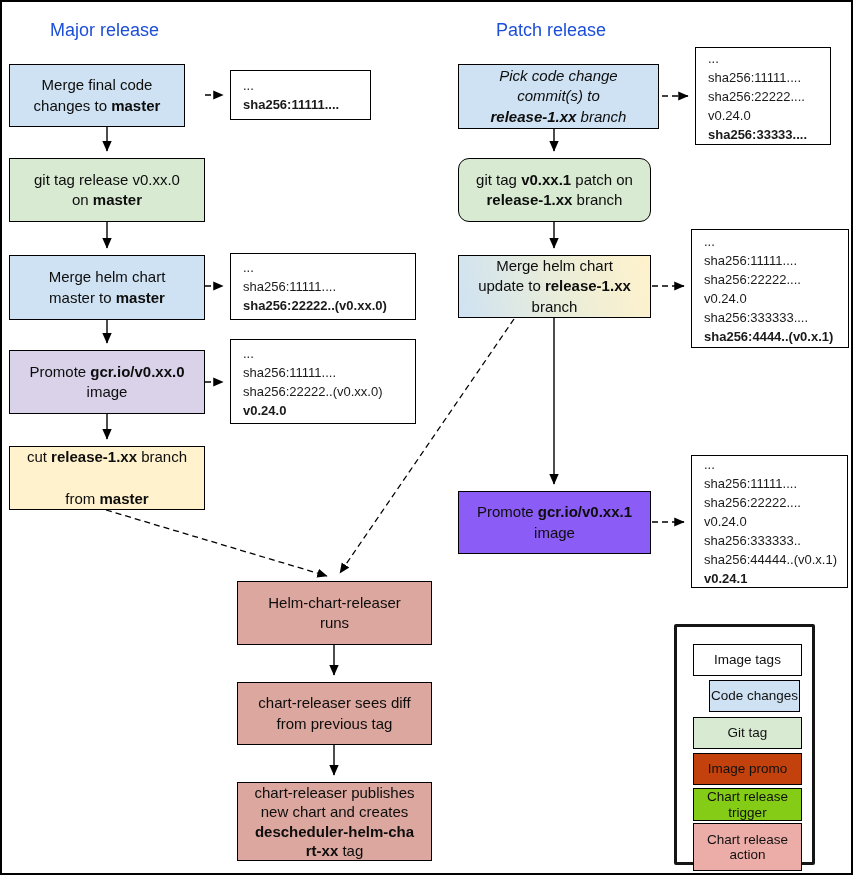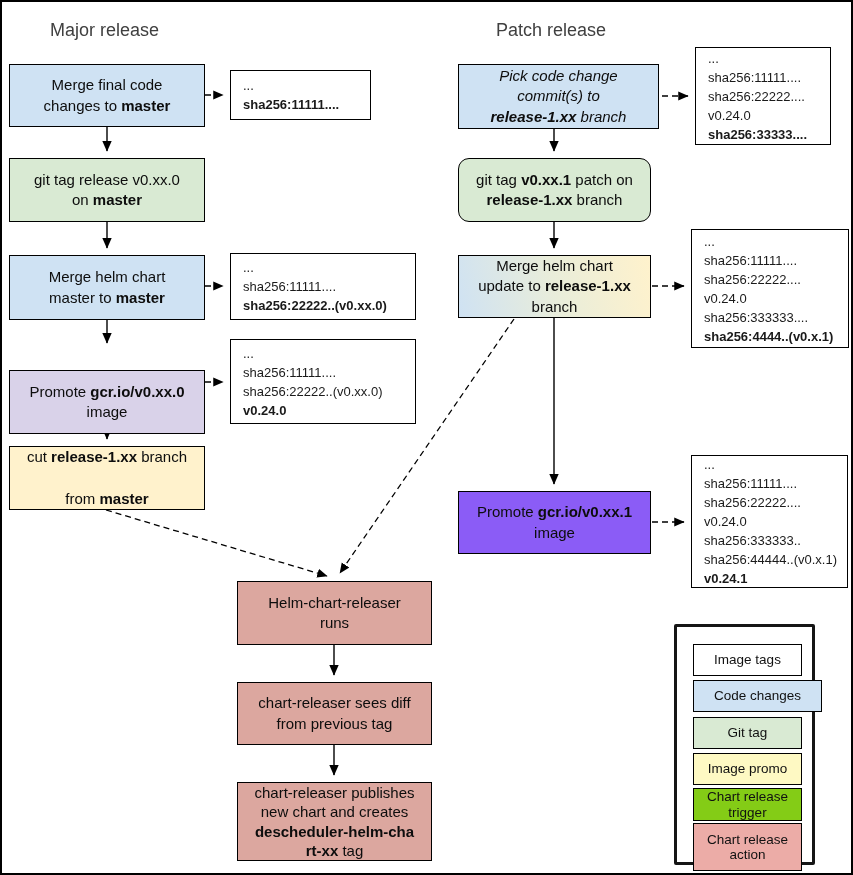--- a/index.html
+++ b/index.html
@@ -1,20 +1,20 @@
 <!DOCTYPE html>
 <html><head>
 <meta charset="utf-8">
 <style>
   html,body{margin:0;padding:0;background:#fff;}
   body{width:853px;height:875px;font-family:"Liberation Sans",sans-serif;}
   #canvas{position:relative;width:853px;height:875px;box-sizing:border-box;
           border:2px solid #000;background:#fff;overflow:hidden;}
   #arrows{position:absolute;left:0;top:0;width:853px;height:875px;pointer-events:none;}
-  .title{position:absolute;font-size:18px;color:#404040;white-space:nowrap;}
+  .title{position:absolute;font-size:18px;color:#1d4ed8;white-space:nowrap;}
   .node{position:absolute;box-sizing:border-box;border:1.4px solid #000;
         display:flex;flex-direction:column;justify-content:center;align-items:center;
         text-align:center;font-size:15px;line-height:20.5px;color:#0d0d0d;}
   .node.tight{line-height:19.5px;}
   .annot{position:absolute;box-sizing:border-box;border:1.2px solid #000;background:#fff;
          display:flex;flex-direction:column;justify-content:center;
          text-align:left;font-size:13px;line-height:19px;color:#1a1a1a;padding-left:12px;}
   .ln{white-space:nowrap;}
   b{font-weight:bold;}
   .legend{position:absolute;box-sizing:border-box;border:3px solid #151515;border-radius:2px;background:#fff;}
@@ -52,33 +52,33 @@
       <line x1="650" y1="284" x2="682" y2="284" marker-end="url(#ah)"></line>
       <line x1="650" y1="520" x2="682" y2="520" marker-end="url(#ah)"></line>
       <line x1="104" y1="508" x2="325" y2="574" marker-end="url(#ah)"></line>
       <line x1="512" y1="317" x2="338" y2="571" marker-end="url(#ah)"></line>
     </g>
   </svg>
 
   <div class="title" style="left:48px;top:18px">Major release</div>
   <div class="title" style="left:494px;top:18px">Patch release</div>
 
-  <div class="node" style="left: 7px; top: 62px; width: 196px; height: 63px; background: rgb(207, 226, 243);">
+  <div class="node" style="left: 7px; top: 62px; width: 176px; height: 63px; background: rgb(207, 226, 243);">
       <div class="ln"><span>Merge final code</span></div>
       <div class="ln"><span>changes to </span><b>master</b></div>
     </div>
   <div class="node" style="left: 7px; top: 156px; width: 196px; height: 64px; background: rgb(217, 234, 211);">
       <div class="ln"><span>git tag release v0.xx.0</span></div>
       <div class="ln"><span>on </span><b>master</b></div>
     </div>
   <div class="node" style="left: 7px; top: 253px; width: 196px; height: 65px; background: rgb(207, 226, 243);">
       <div class="ln"><span>Merge helm chart</span></div>
       <div class="ln"><span>master to </span><b>master</b></div>
     </div>
-  <div class="node" style="left: 7px; top: 368px; width: 196px; height: 64px; background: rgb(217, 210, 233);">
+  <div class="node" style="left: 7px; top: 348px; width: 196px; height: 64px; background: rgb(217, 210, 233);">
       <div class="ln"><span>Promote </span><b>gcr.io/v0.xx.0</b></div>
       <div class="ln"><span>image</span></div>
     </div>
   <div class="node" style="left: 7px; top: 444px; width: 196px; height: 64px; background: rgb(255, 242, 204); justify-content: space-between;">
       <div class="ln"><span>cut </span><b>release-1.xx</b><span> branch</span></div>
       <div class="ln"><span>from </span><b>master</b></div>
     </div>
 
   <div class="annot" style="left:228px;top:68px;width:141px;height:50px">
       <div class="ln"><span>...</span></div>
@@ -150,20 +150,20 @@
     </div>
   <div class="node tight" style="left: 235px; top: 780px; width: 195px; height: 79px; background: rgb(220, 167, 159);">
       <div class="ln"><span>chart-releaser publishes</span></div>
       <div class="ln"><span>new chart and creates</span></div>
       <div class="ln"><b>descheduler-helm-cha</b></div>
       <div class="ln"><b>rt-xx</b><span> tag</span></div>
     </div>
 
   <div class="legend" style="left:672px;top:622px;width:141px;height:241px">
     <div class="legend-item" style="left: 16px; top: 17px; width: 109px; height: 32px; background: rgb(255, 255, 255);">Image tags</div>
-    <div class="legend-item" style="left: 16px; top: 53px; width: 129px; height: 32px; background: rgb(207, 226, 243);">Code changes</div>
+    <div class="legend-item" style="left: 32px; top: 53px; width: 91px; height: 32px; background: rgb(207, 226, 243);">Code changes</div>
     <div class="legend-item" style="left: 16px; top: 90px; width: 109px; height: 32px; background: rgb(217, 234, 211);">Git tag</div>
-    <div class="legend-item" style="left: 16px; top: 126px; width: 109px; height: 32px; background: #fef9c3;">Image promo</div>
+    <div class="legend-item" style="left: 16px; top: 126px; width: 109px; height: 32px; background: #c2410c;">Image promo</div>
     <div class="legend-item" style="left: 16px; top: 161px; width: 109px; height: 33px; background: #84cc16;">Chart release trigger</div>
     <div class="legend-item" style="left: 16px; top: 196px; width: 109px; height: 48px; background: rgb(236, 172, 167);">Chart release action</div>
   </div>
 
 </div>
 
 </body></html>

